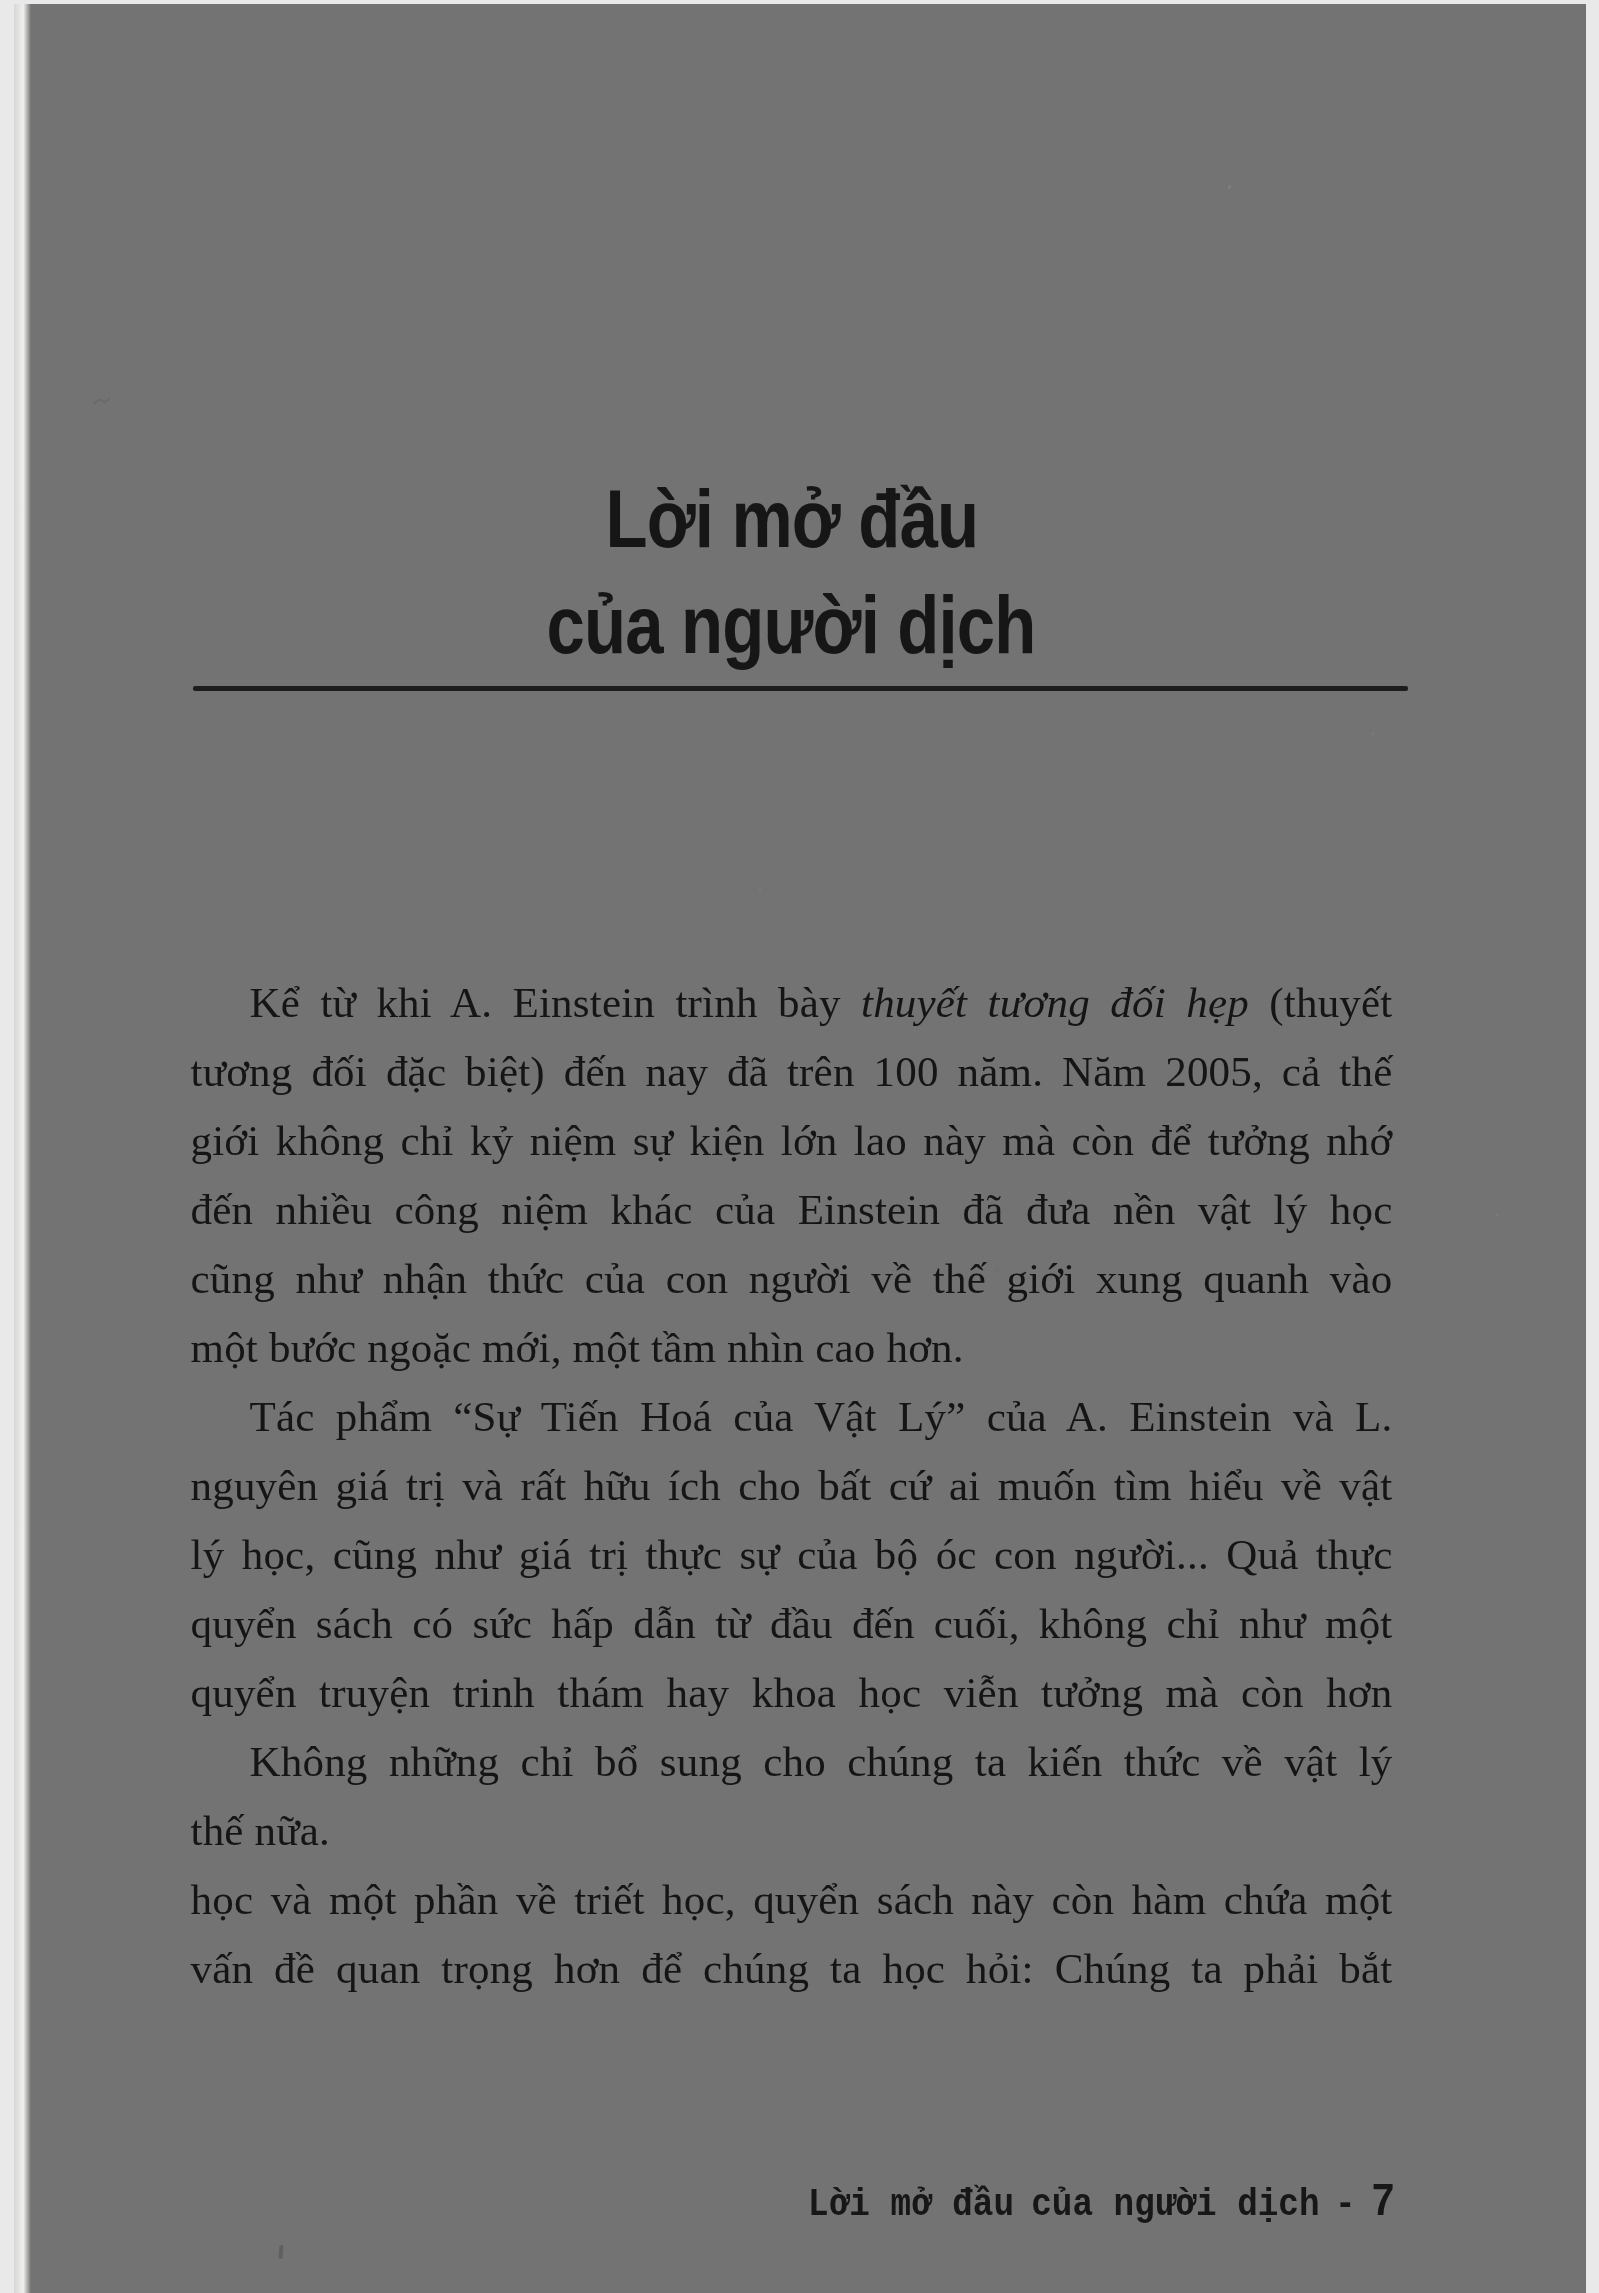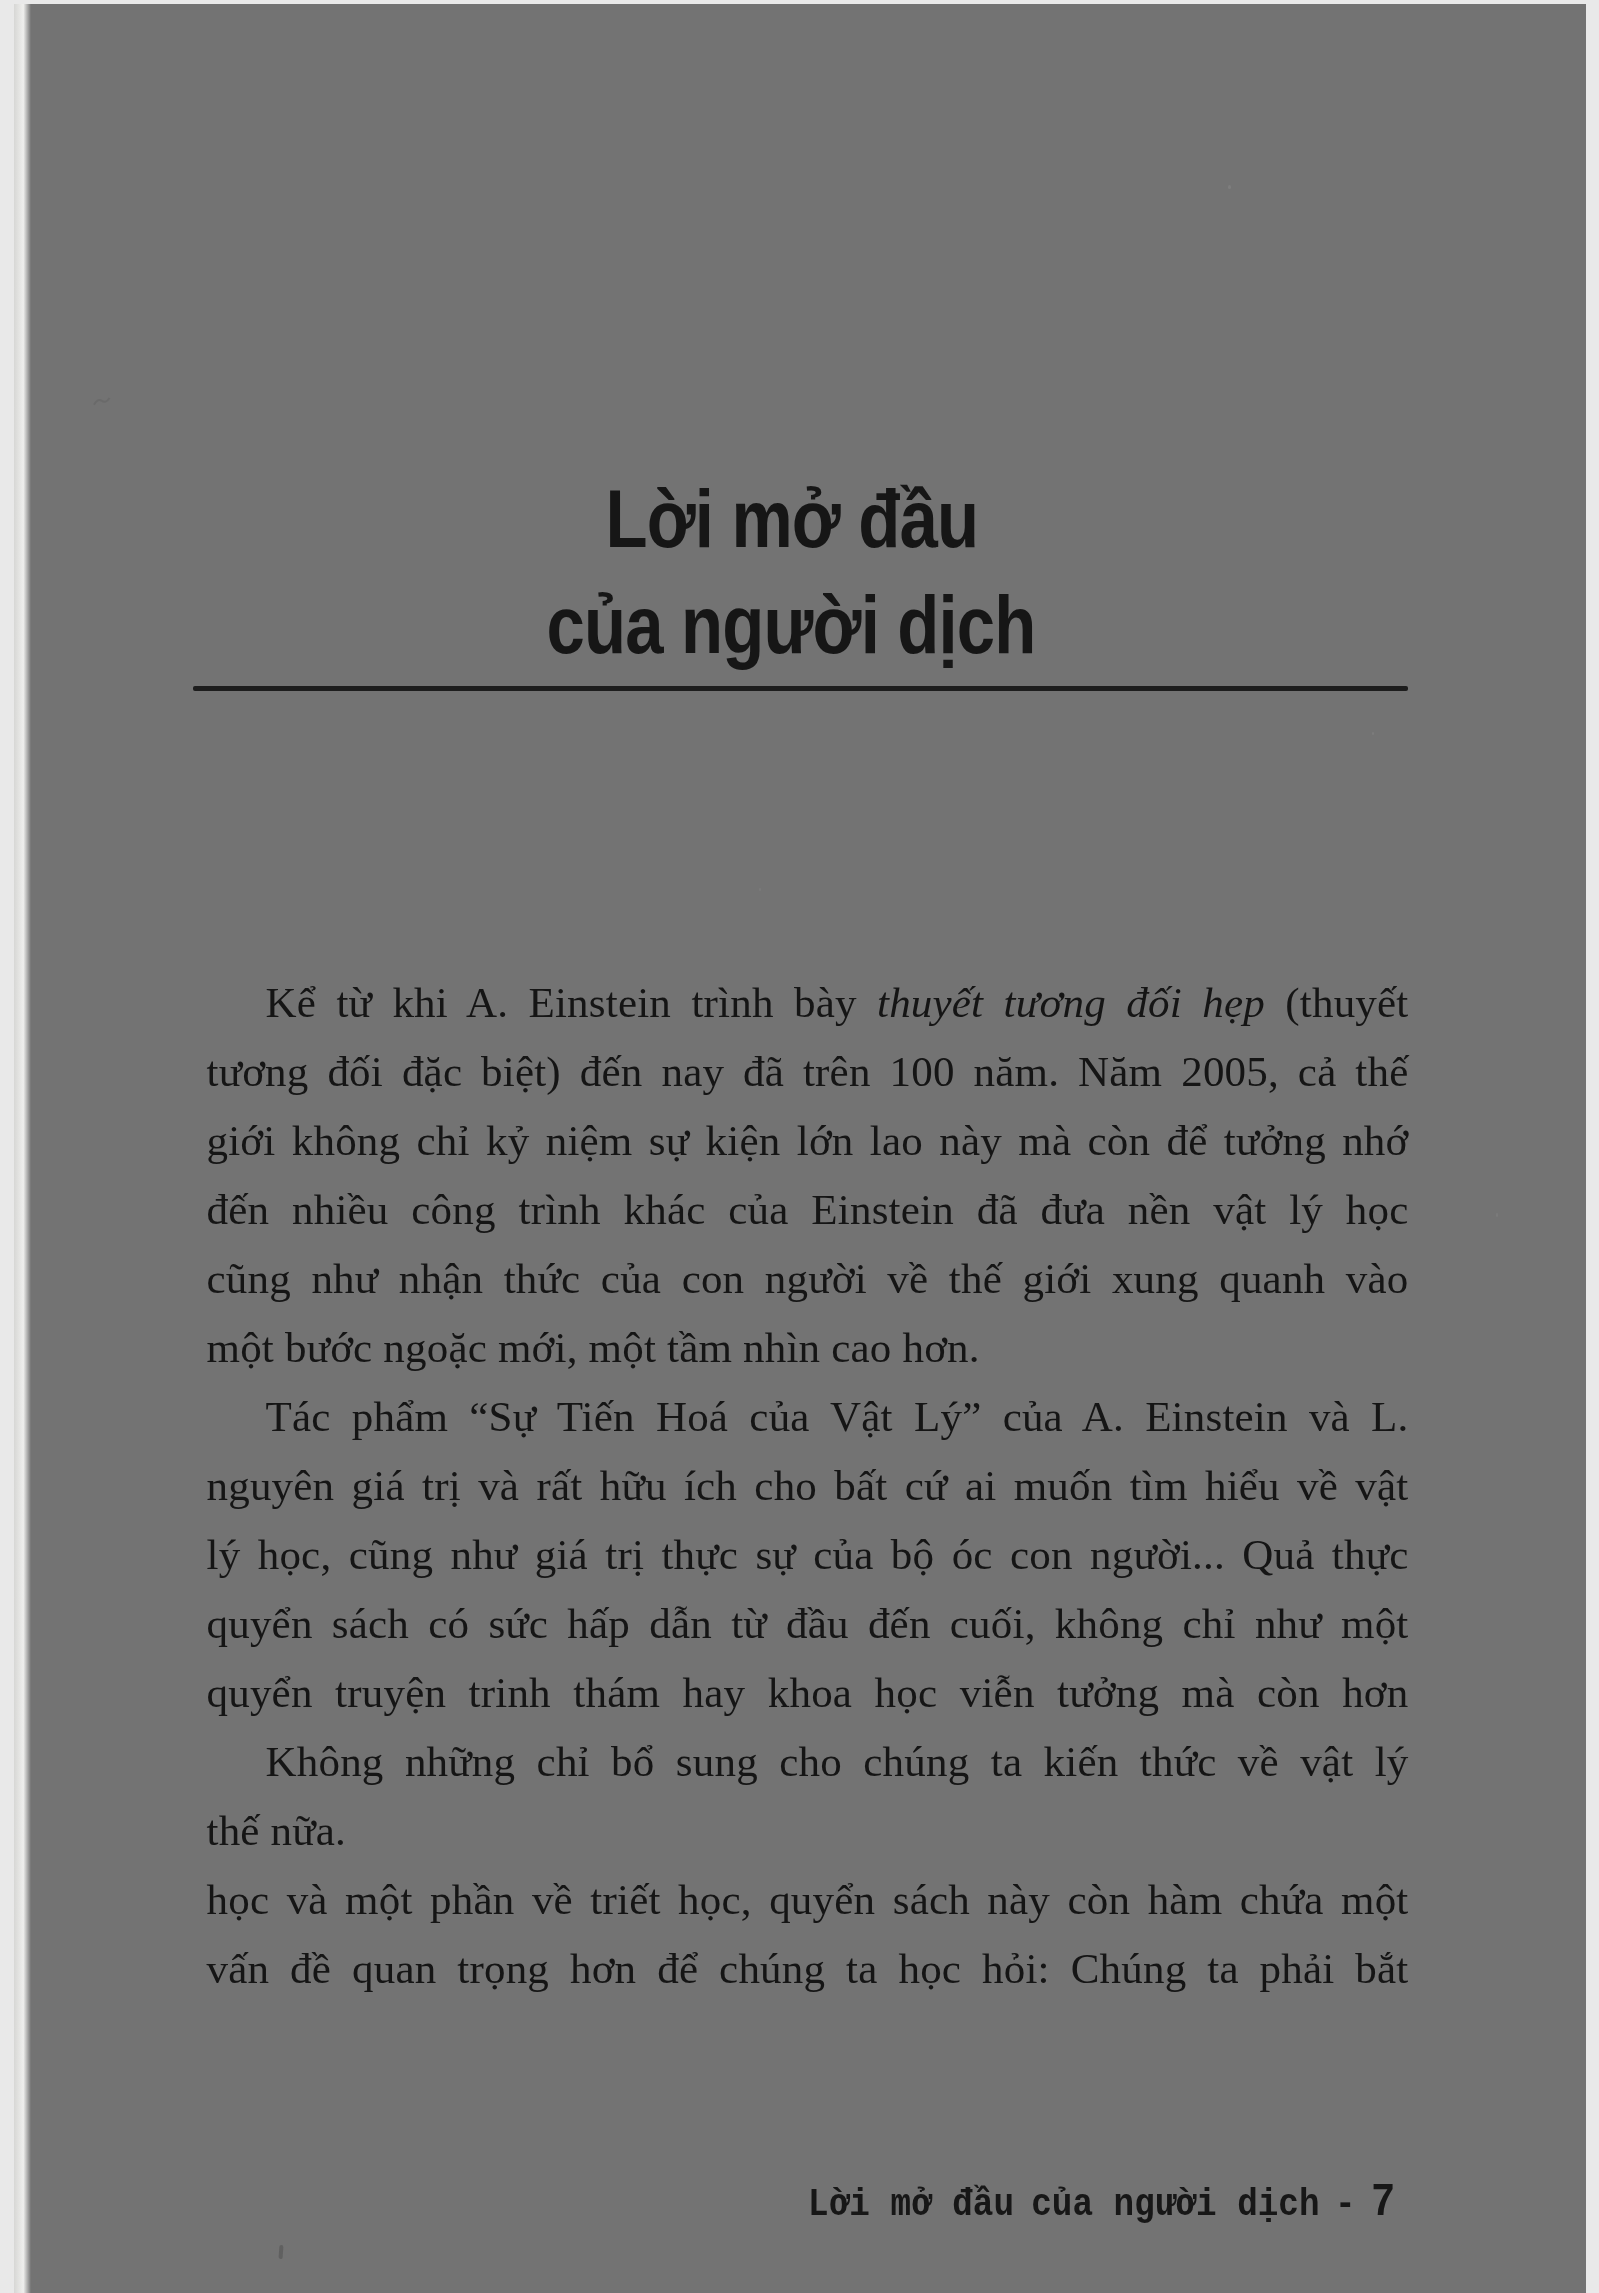--- a/index.html
+++ b/index.html
@@ -28,21 +28,21 @@
   }
   .title-line .cond{display:inline-block;transform:scaleX(0.84);transform-origin:50% 50%;}
   .title-1{top:470px;}
   .title-2{top:576px;}
   .title-rule{
     position:absolute;left:179px;top:682px;width:1215px;height:4.9px;
     background:#1d1d1d;border-radius:2px;
   }
   
   .body-block{
-    position:absolute;left:193px;top:964px;width:1202px;
+    position:absolute;left:177px;top:964px;width:1202px;
     font-size:43px;
     line-height:69px;
     letter-spacing:0.2px;
   }
   .line{
     height:69px;
     text-align:justify;
     text-align-last:justify;
     overflow:visible;
     white-space:normal;
@@ -96,21 +96,21 @@
   <div class="title-line title-2">
     <span class="cond">của người dịch</span>
   </div>
   <div class="title-rule"></div>
 
   <div class="body-block">
 
     <div class="line ind"><span>Kể từ khi A. Einstein trình bày </span><span class="it">thuyết tương đối hẹp</span><span> (thuyết</span></div>
     <div class="line"><span>tương đối đặc biệt) đến nay đã trên 100 năm. Năm 2005, cả thế</span></div>
     <div class="line"><span>giới không chỉ kỷ niệm sự kiện lớn lao này mà còn để tưởng nhớ</span></div>
-    <div class="line"><span>đến nhiều công trình khác của Einstein đã đưa nền vật lý học</span></div>
+    <div class="line"><span>đến nhiều công niệm khác của Einstein đã đưa nền vật lý học</span></div>
     <div class="line"><span>cũng như nhận thức của con người về thế giới xung quanh vào</span></div>
     <div class="line end"><span>một bước ngoặc mới, một tầm nhìn cao hơn.</span></div>
 
     <div class="line ind"><span>Tác phẩm “Sự Tiến Hoá của Vật Lý” của A. Einstein và L.</span></div>
     <div class="line"><span>nguyên giá trị và rất hữu ích cho bất cứ ai muốn tìm hiểu về vật</span></div>
     <div class="line"><span>lý học, cũng như giá trị thực sự của bộ óc con người... Quả thực</span></div>
     <div class="line"><span>quyển sách có sức hấp dẫn từ đầu đến cuối, không chỉ như một</span></div>
     <div class="line"><span>quyển truyện trinh thám hay khoa học viễn tưởng mà còn hơn</span></div>
     <div class="line ind"><span>Không những chỉ bổ sung cho chúng ta kiến thức về vật lý</span></div>
 

